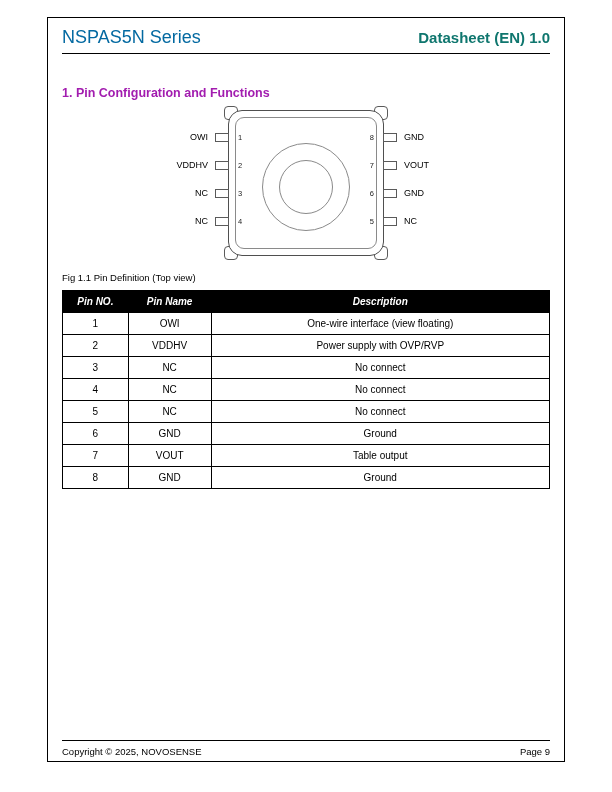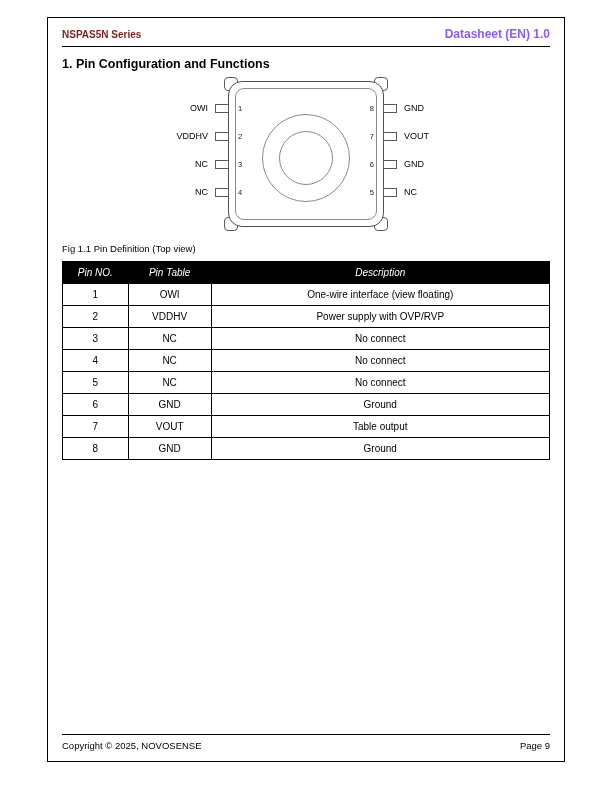--- a/index.html
+++ b/index.html
@@ -23,27 +23,27 @@
     background:#fff;
   }
   .content { padding:0 14px; }
 
   
   .header-row {
     display:flex; justify-content:space-between; align-items:baseline;
     padding:9px 0 5px 0;
     border-bottom:1.5px solid #000;
   }
-  .series-title { color:#7f1d1d; font-weight:bold; font-size:10px; }
-  .doc-title    { color:#8b5cf6; font-weight:bold; font-size:12px; }
+  .series-title { color:#0369a1; font-weight:normal; font-size:18px; }
+  .doc-title    { color:#0f766e; font-weight:bold; font-size:15px; }
 
   
   .section-title {
-    margin:10px 0 8px 0;
-    font-size:12.5px; font-weight:bold; color:#000000;
+    margin:32px 0 8px 0;
+    font-size:12.5px; font-weight:bold; color:#a21caf;
   }
 
   
   .diagram { position:relative; width:420px; height:160px; margin:8px auto 2px auto; }
   .corner-tab {
     position:absolute; width:14px; height:14px;
     border:1px solid #5a5a5a; border-radius:4px; background:#fff; z-index:0;
   }
   .chip {
     position:absolute; left:132px; top:2px; width:156px; height:146px;
@@ -78,33 +78,33 @@
 
   .caption { text-align:left; font-size:9.5px; line-height:15px; color:#000; }
 
   
   table.pin-table {
     width:100%; margin-top:5px;
     border-collapse:collapse; font-size:10px;
   }
   table.pin-table th {
     background:#000; color:#fff;
-    font-style:italic; font-weight:normal;
+    font-style:italic; font-weight:bold;
     border:1px solid #000; padding:5px 4px; text-align:center;
   }
   table.pin-table td {
     border:1px solid #000; padding:5px 4px; text-align:center; color:#000;
   }
   .col-no   { width:13.5%; }
   .col-name { width:17%; }
   .col-desc { width:69.5%; }
 
   
   .footer {
-    position:absolute; left:14px; right:14px; bottom:10px;
+    position:absolute; left:14px; right:14px; bottom:4px;
     border-top:1px solid #000;
     padding-top:5px;
     display:flex; justify-content:space-between;
     font-size:9.5px; color:#000;
   }
 </style>
 </head>
 <body>
 
 <div class="sheet">
@@ -166,21 +166,21 @@
 
       <table class="pin-table">
         <colgroup>
           <col class="col-no">
             <col class="col-name">
             <col class="col-desc">
         </colgroup>
         <thead>
           <tr>
             <th>Pin NO.</th>
-            <th>Pin Table</th>
+            <th>Pin Name</th>
             <th>Description</th>
           </tr>
         </thead>
         <tbody>
           <tr>
             <td>1</td>
             <td>OWI</td>
             <td>One-wire interface (view floating)</td>
           </tr>
           <tr>

